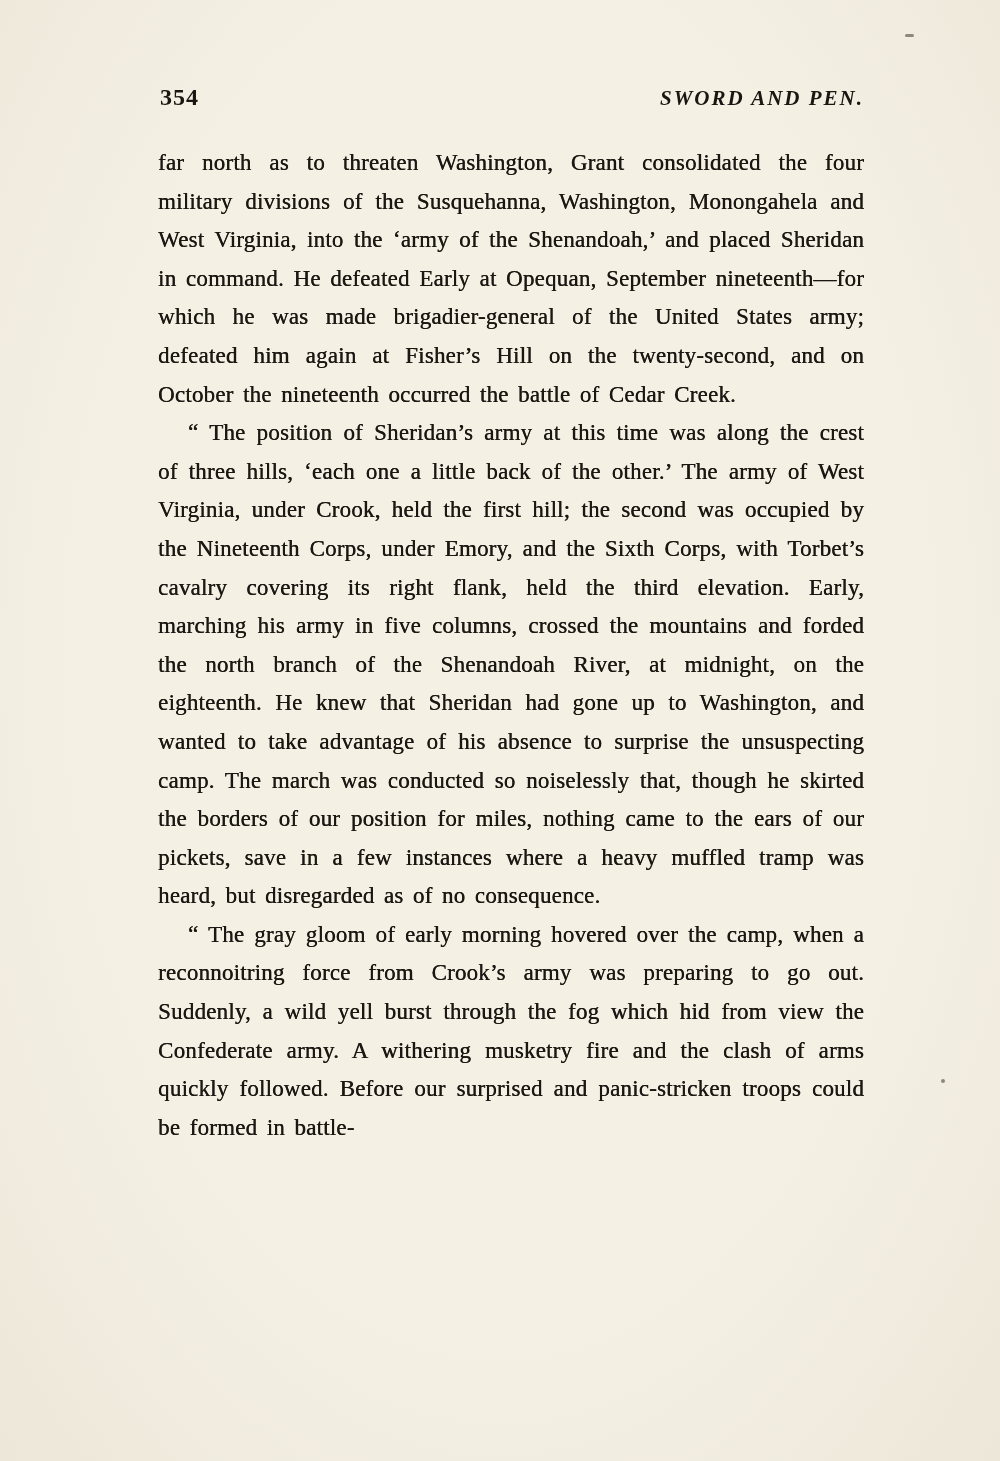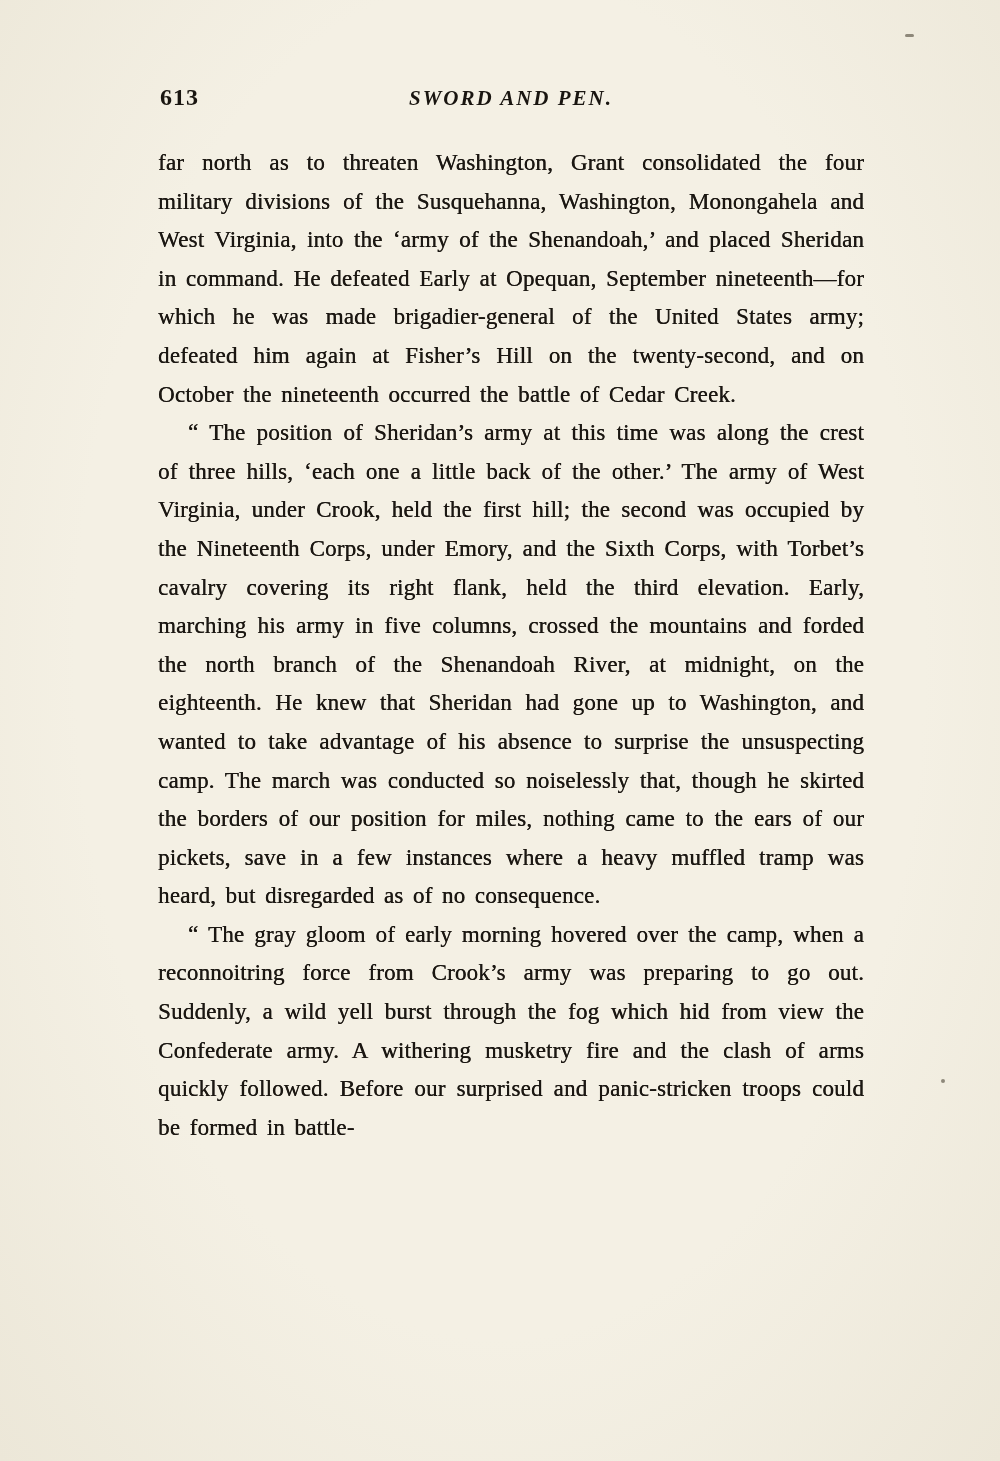--- a/index.html
+++ b/index.html
@@ -31,21 +31,21 @@
   .page-number {
     position: absolute;
     left: 2px;
     top: 2px;
     font-size: 24px;
     font-weight: bold;
     letter-spacing: 1px;
     color: #191510;
   }
   .running-title {
-    text-align: center;
+    text-align: right;
     font-style: italic;
     font-weight: bold;
     font-size: 21px;
     letter-spacing: 2px;
     padding-top: 4px;
     color: #191510;
   }
   .body-text p {
     margin: 0;
     font-size: 23px;
@@ -72,21 +72,21 @@
 <body>
 
 <div class="page">
 
   <span class="scan-artifact artifact-1"></span>
   <span class="scan-artifact artifact-2"></span>
 
   <div class="text-column">
 
     <header class="page-header">
-      <span class="page-number">613</span>
+      <span class="page-number">354</span>
       <div class="running-title">SWORD AND PEN.</div>
     </header>
 
     <main class="body-text">
       <p>far north as to threaten Washington, Grant consolidated the four military divisions of the Susquehanna, Washington, Monongahela and West Virginia, into the ‘army of the Shenandoah,’ and placed Sheridan in command.  He defeated Early at Opequan, September nineteenth—for which he was made brigadier-general of the United States army; defeated him again at Fisher’s Hill on the twenty-second, and on October the nineteenth occurred the battle of Cedar Creek.</p>
       <p class="indented">“ The position of Sheridan’s army at this time was along the crest of three hills, ‘each one a little back of the other.’  The army of West Virginia, under Crook, held the first hill; the second was occupied by the Nineteenth Corps, under Emory, and the Sixth Corps, with Torbet’s cavalry covering its right flank, held the third elevation.  Early, marching his army in five columns, crossed the mountains and forded the north branch of the Shenandoah River, at midnight, on the eighteenth.  He knew that Sheridan had gone up to Washington, and wanted to take advantage of his absence to surprise the unsuspecting camp.  The march was conducted so noiselessly that, though he skirted the borders of our position for miles, nothing came to the ears of our pickets, save in a few instances where a heavy muffled tramp was heard, but disregarded as of no consequence.</p>
       <p class="indented">“ The gray gloom of early morning hovered over the camp, when a reconnoitring force from Crook’s army was preparing to go out.  Suddenly, a wild yell burst through the fog which hid from view the Confederate army.  A withering musketry fire and the clash of arms quickly followed.  Before our surprised and panic-stricken troops could be formed in battle-</p>
     </main>
 
   </div>

